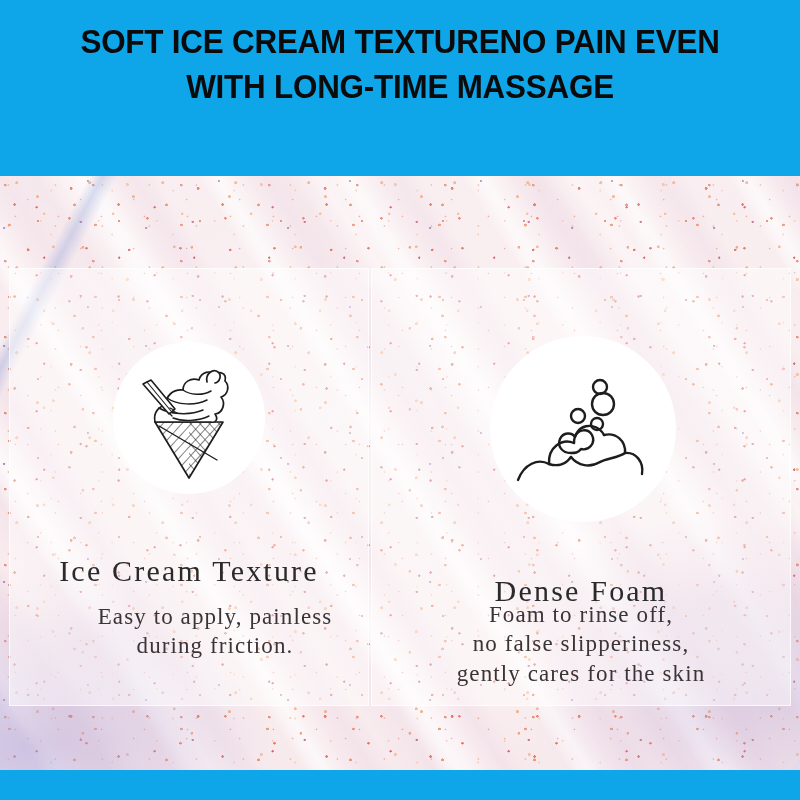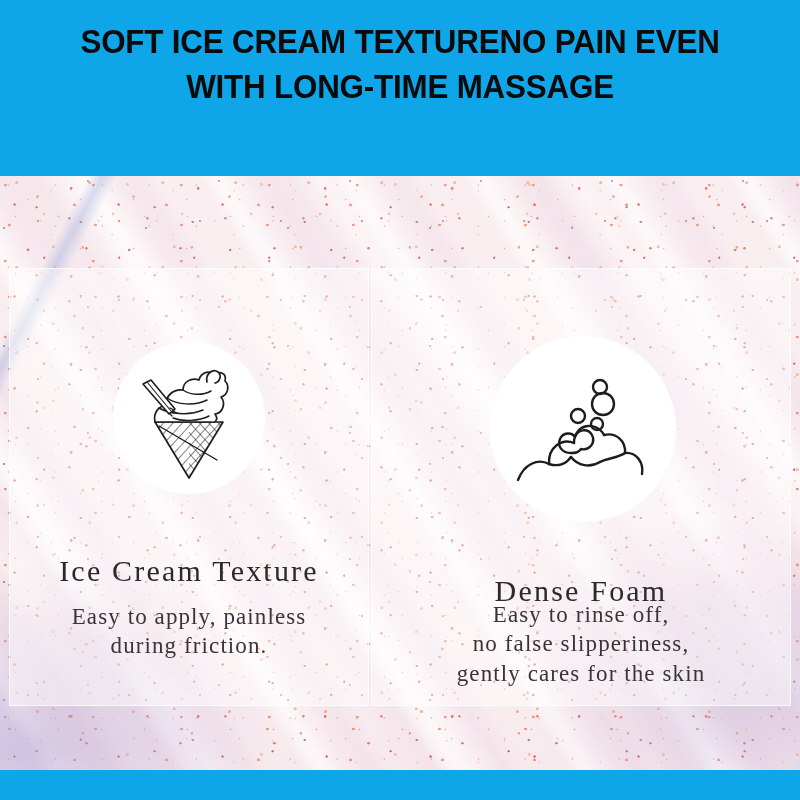--- a/index.html
+++ b/index.html
@@ -190,21 +190,21 @@
     white-space: nowrap;
   }
   .feature-desc {
     font-size: 23px;
     letter-spacing: 1.1px;
     line-height: 1.28;
     color: #3a3436;
     white-space: pre-line;
   }
   .title-left { left: 9px;  top: 554px; width: 360px; }
-  .desc-left  { left: 9px;  top: 602px; width: 360px; }
+  .desc-left  { left: 9px;  top: 602px; width: 360px; padding-left: 26px; }
   .title-right{ left: 371px; top: 554px; width: 420px; margin-top: 20px; }
   .desc-right { left: 371px; top: 600px; width: 420px; }
 </style>
 </head>
 <body>
 
 <div class="banner">
 
   <div class="headline">SOFT ICE CREAM TEXTURENO PAIN EVEN
 WITH LONG-TIME MASSAGE</div>
@@ -288,17 +288,17 @@
       <circle cx="95" cy="50" r="11" fill="none"></circle>
       <circle cx="92" cy="33" r="7" fill="none"></circle>
     </svg>
   </div>
 
   <div class="panel-text feature-title title-left">Ice Cream Texture</div>
   <div class="panel-text feature-desc desc-left">Easy to apply, painless
 during friction.</div>
 
   <div class="panel-text feature-title title-right">Dense Foam</div>
-  <div class="panel-text feature-desc desc-right">Easy to rinse off,
+  <div class="panel-text feature-desc desc-right">Foam to rinse off,
 no false slipperiness,
 gently cares for the skin</div>
 
 </div>
 
 </body></html>

